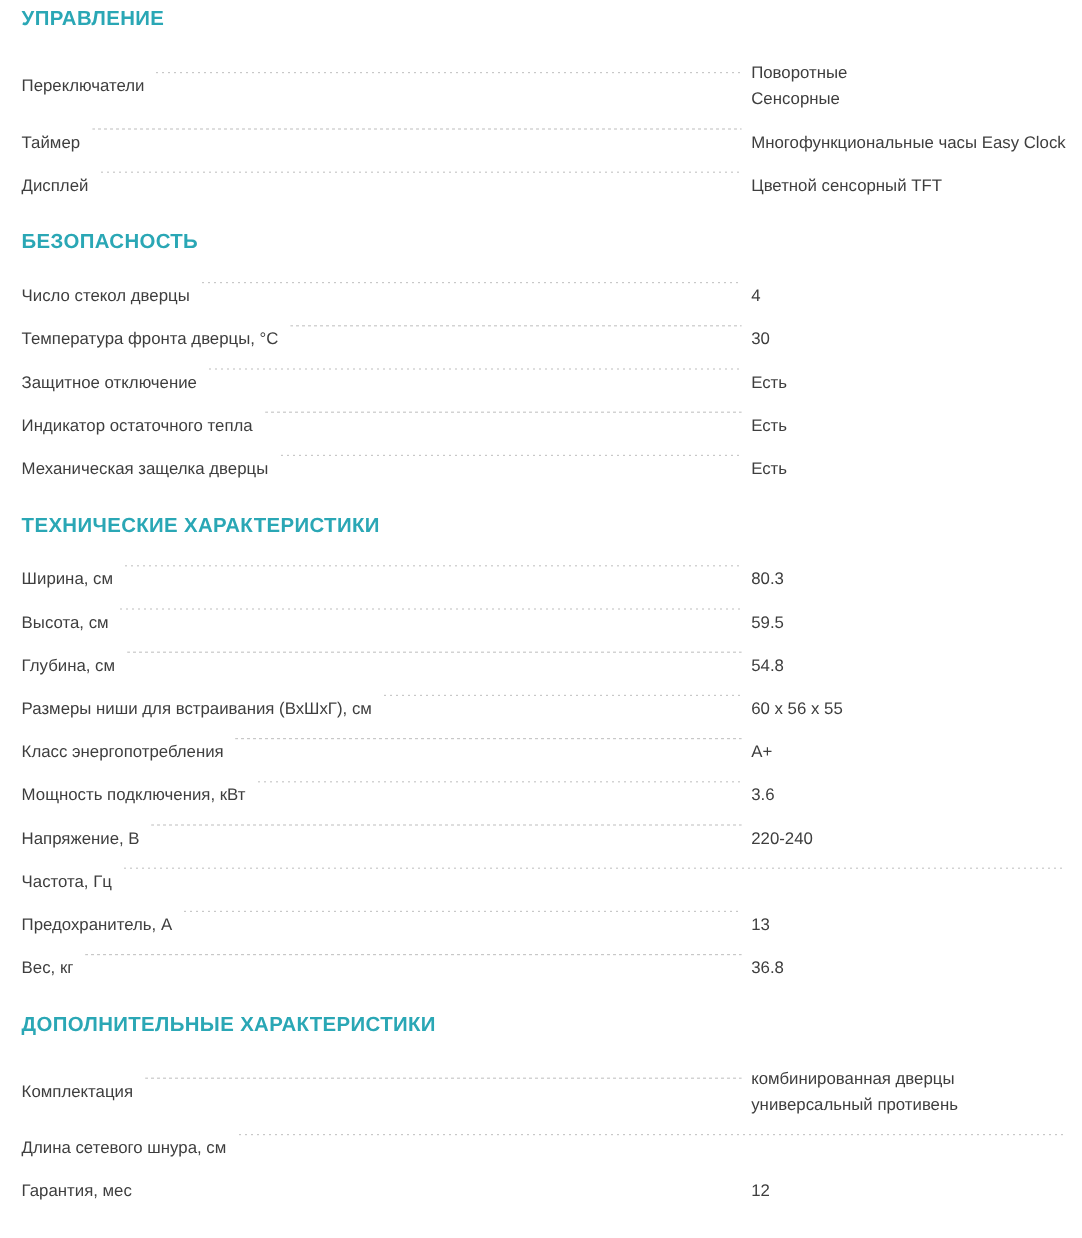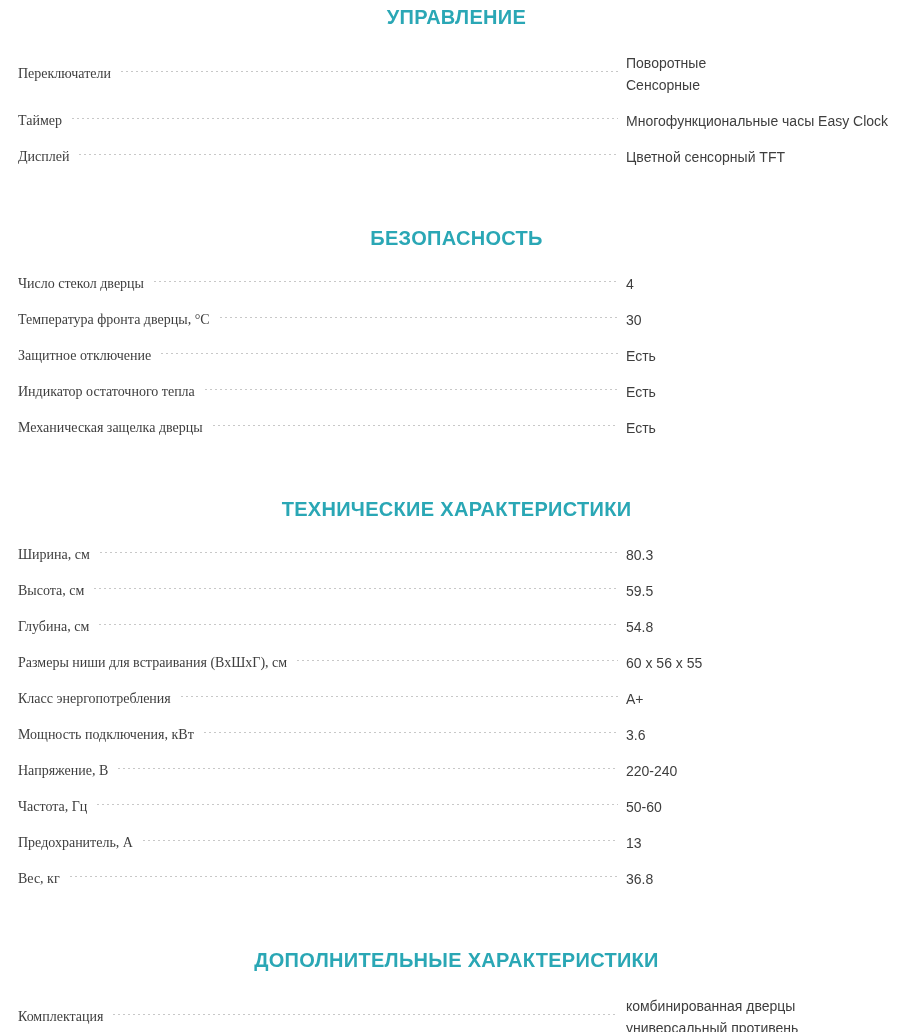--- a/index.html
+++ b/index.html
@@ -9,41 +9,39 @@
     font-family: "Liberation Sans", "DejaVu Sans", sans-serif;
   }
   .specs {
     box-sizing: border-box;
     width: 902px;
     min-height: 1032px;
     padding: 6px 7px 12px 18px;
     overflow: hidden;
   }
   .section { margin: 0; }
-  .section + .section { margin-top: 52px; }
+  .section + .section { margin-top: 20px; }
   .section-title {
     margin: 0 0 16px 0;
-    font-size: 20px;
+    font-size: 17px;
     font-weight: 700;
     letter-spacing: 0.3px;
     color: var(--heading-color, #2aa7b5);
     text-transform: uppercase;
-    text-align: center;
   }
   .row {
     display: flex;
     align-items: center;
     padding: 7px 0;
   }
   .row-left {
     flex: 1 1 auto;
     display: flex;
-    align-items: center;
+    align-items: flex-start;
     min-width: 0;
-    font-family: Liberation Serif, serif;
   }
   .label {
     flex: 0 0 auto;
     font-size: 14px;
     line-height: 22px;
     color: var(--text-color, #3e3e3e);
     white-space: nowrap;
   }
   .leader {
     flex: 1 1 auto;
@@ -232,23 +230,20 @@
     <div class="value">
   <span class="value-line">220-240</span>
 </div>
   </div>
 
   <div class="row">
     <div class="row-left">
       <span class="label">Частота, Гц</span>
       <span class="leader"></span>
     </div>
-    <div class="value">
-  <span class="value-line">50-60</span>
-</div>
   </div>
 
   <div class="row">
     <div class="row-left">
       <span class="label">Предохранитель, А</span>
       <span class="leader"></span>
     </div>
     <div class="value">
   <span class="value-line">13</span>
 </div>

